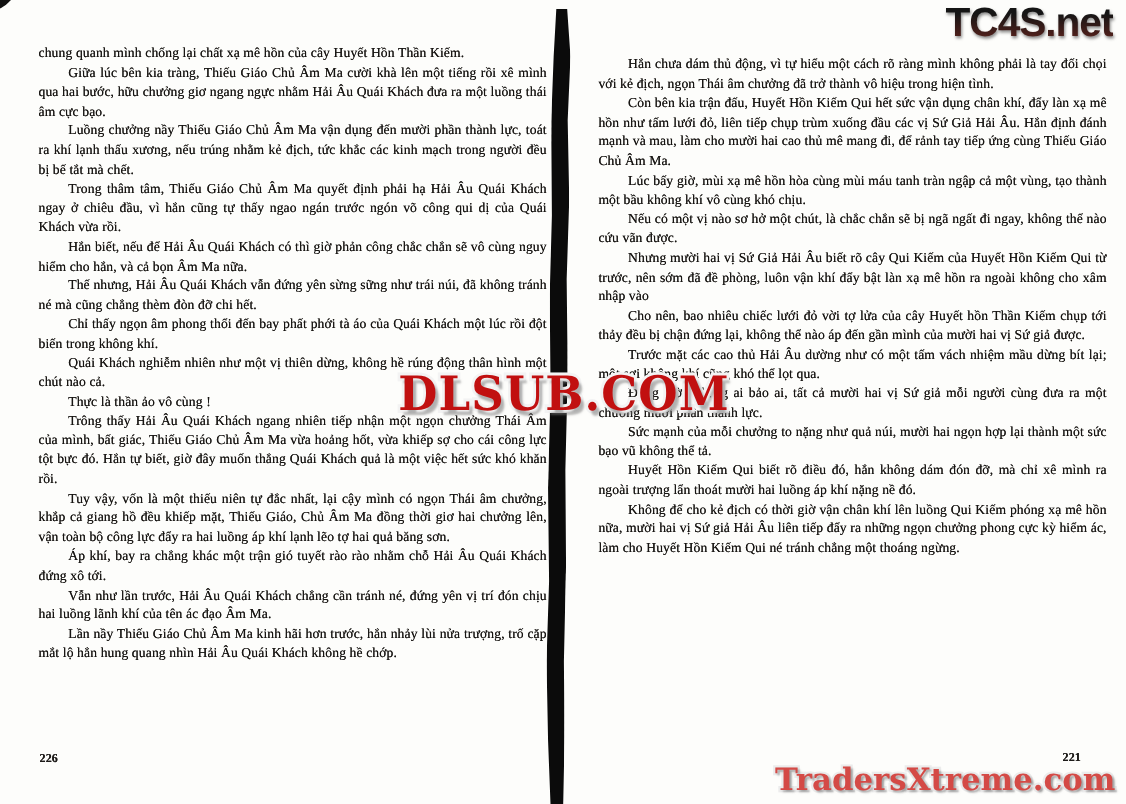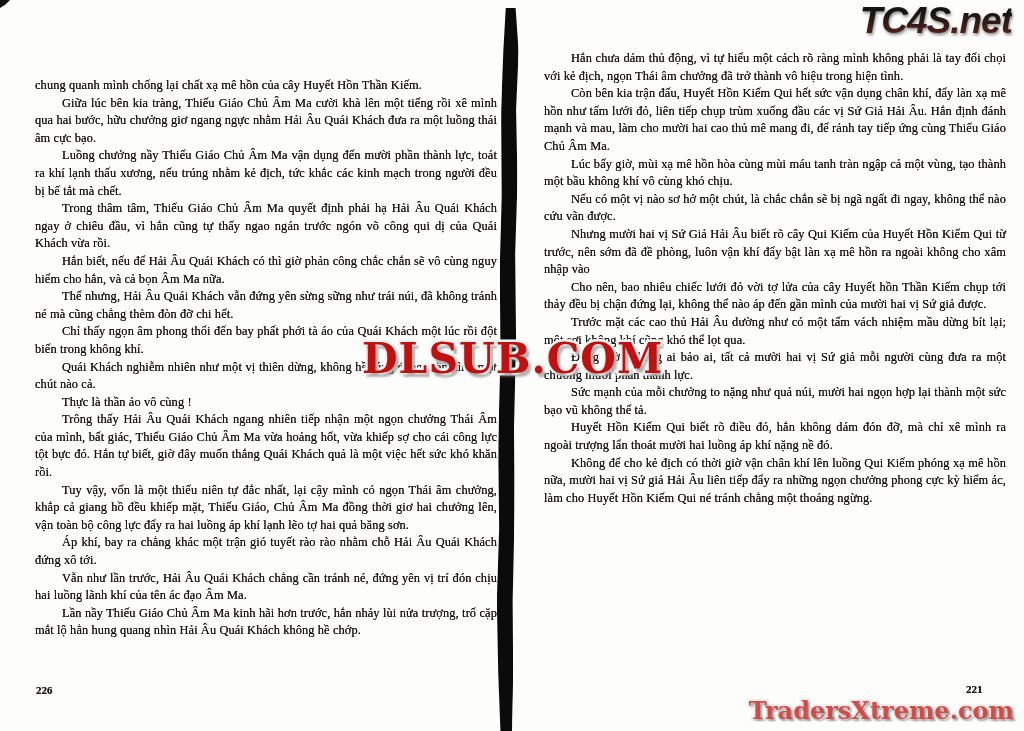--- a/index.html
+++ b/index.html
@@ -17,21 +17,21 @@
   .page {
     position:absolute;
     width:462px;
     color:#171513;
     font-size:12.4px;
     line-height:17.6px;
     text-align:justify;
     text-shadow:0 0 .45px rgba(20,16,12,.85);
     letter-spacing:.1px;
   }
-  .page-left  { left:35px;  top:40px;margin-top:37px; }
+  .page-left  { left:35px;  top:40px; }
   .page-right { left:544px; top:50px; }
   .page p { text-indent:27px; margin:0; }
   .page-left p:first-child { text-indent:0; }
 
   .page-number {
     position:absolute;
     font-size:11px; font-weight:bold;
     color:#1c1a18;
     font-family:"Liberation Serif", serif;
     text-shadow:0 0 .5px rgba(20,16,12,.9);
@@ -63,41 +63,40 @@
     right:12px; top:0px;
     font-family:"Liberation Sans", sans-serif;
     font-weight:bold;
     font-size:37px;
     letter-spacing:-1px;
     background:linear-gradient(180deg, #151515 30%, #4a1f1a 75%, #7e4038 100%);
     -webkit-background-clip:text;
     background-clip:text;
     color:transparent;
     filter:drop-shadow(1px 2px 1.5px rgba(90,90,90,.7));
-    font-style:italic;
   }
 
   .wm-dlsub {
     left:362px; top:334px;
     font-family:"DejaVu Serif", serif;
     font-weight:bold;
     font-size:41px;
     letter-spacing:1px;
     color:#c11010;
     -webkit-text-stroke:5px #f3f3f3;
     paint-order:stroke fill;
     text-shadow:3px 4px 2px rgba(120,120,120,.55);
     transform:scaleY(1.05);
   }
 
   .wm-traders {
     right:10px; bottom:6px;
     font-family:"DejaVu Serif", serif;
     font-weight:bold;
-    font-size:24px;
+    font-size:28px;
     color:#d44a46;
     -webkit-text-stroke:4px #ececec;
     paint-order:stroke fill;
     text-shadow:2px 2px 2px rgba(110,110,110,.6);
   }
 </style>
 </head>
 <body>
 
 <div class="scan-stage">

